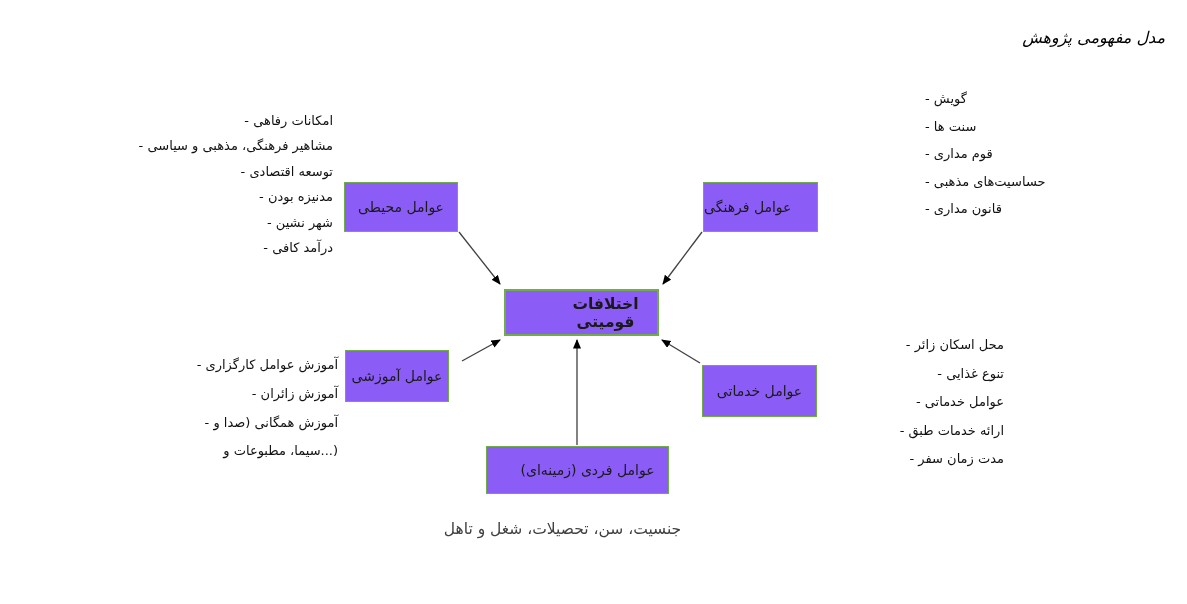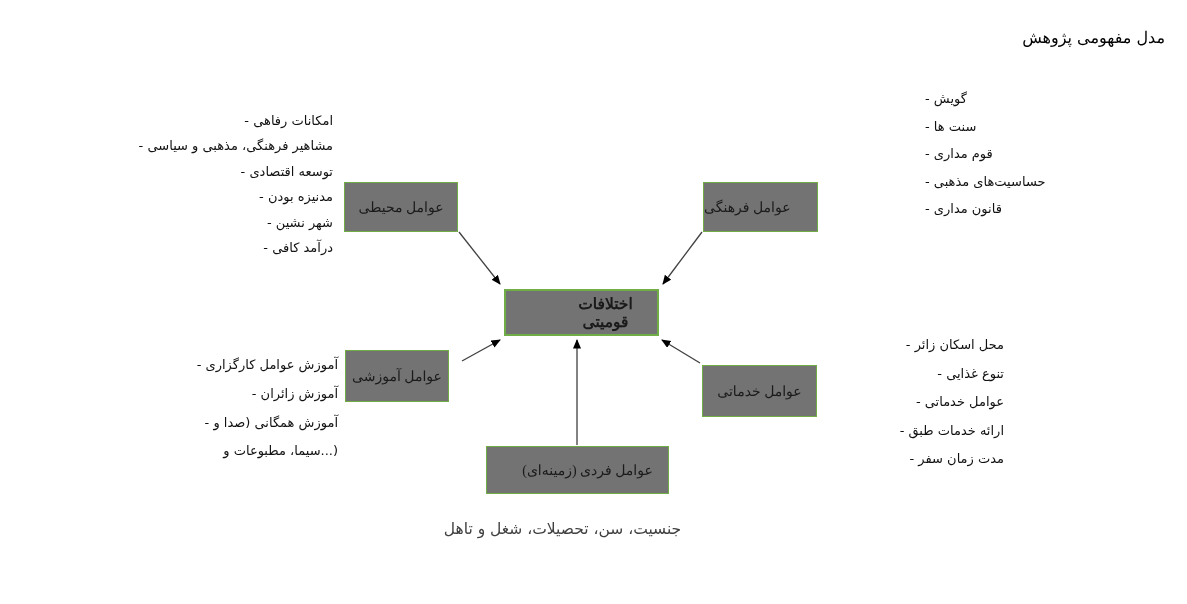--- a/index.html
+++ b/index.html
@@ -6,36 +6,36 @@
   .canvas{
     position:relative;
     width:1187px;height:604px;
     background:#ffffff;
     font-family:"DejaVu Sans","Liberation Sans",sans-serif;
     color:#1a1a1a;
     overflow:hidden;
   }
   .abs{position:absolute;}
   .doc-title{
+    font-style:italic;
     font-size:16px;
     direction:rtl;
     text-align:right;
     font-family:"DejaVu Serif","Liberation Serif",serif;
     color:#000;
   }
   .factor-box{
     position:absolute;
     border:1.6px solid #70AD47;
-    background:#737373;
+    background:#8b5cf6;
     display:flex;align-items:center;justify-content:center;
     font-size:14px;
     direction:rtl;
     text-align:center;
     box-sizing:border-box;
-    font-family:Liberation Serif, serif;
   }
   .factor-box.center{
     font-weight:bold;
     font-size:15.5px;
     border-width:2px;
     padding-left:48px;
   }
   .note-list{
     position:absolute;
     font-size:13px;

